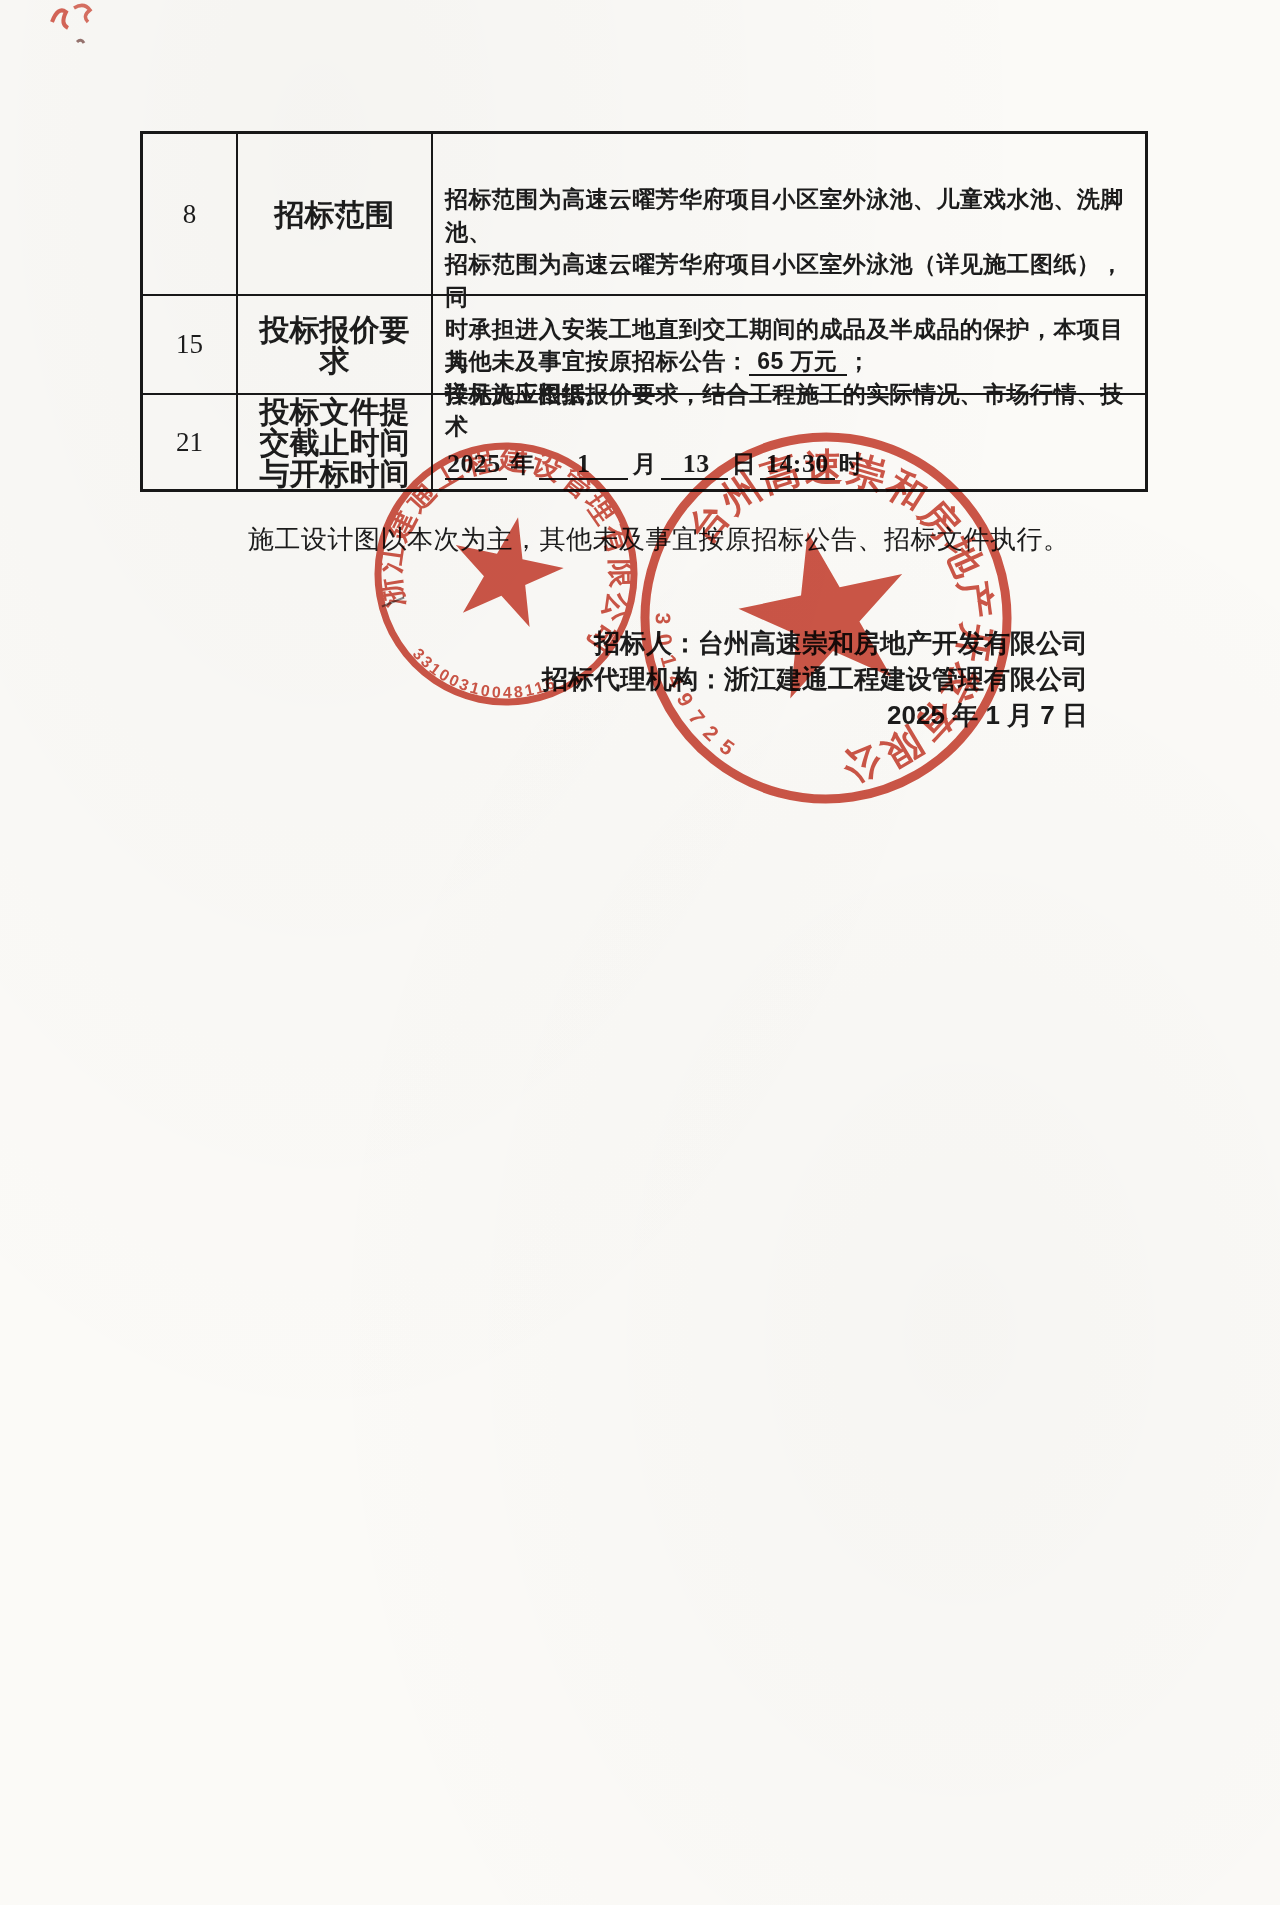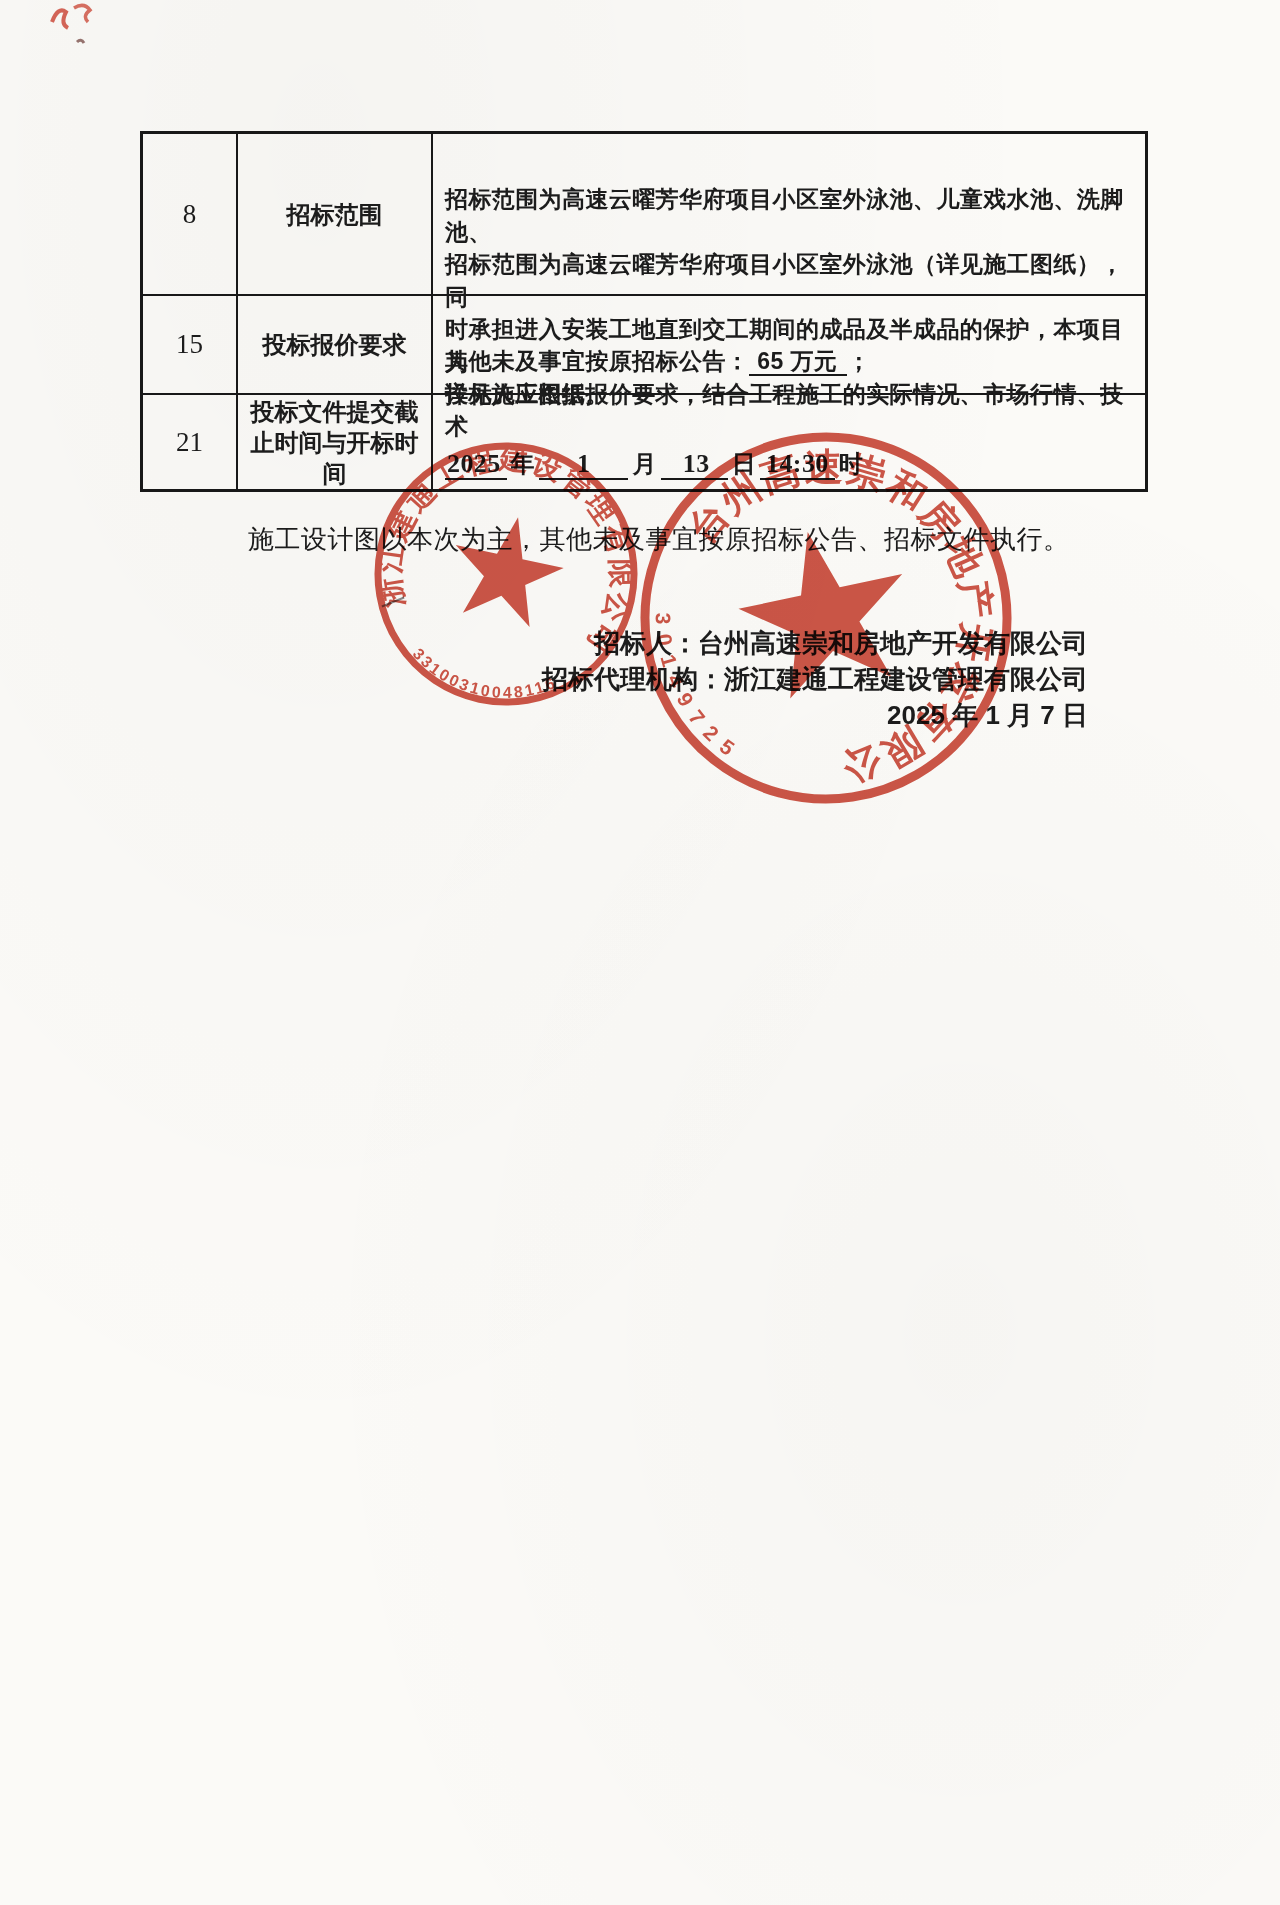--- a/index.html
+++ b/index.html
@@ -22,21 +22,21 @@
   .r8{height:160px;}
   .r15{height:99px;}
   .r21{height:96px;}
   .c-num{
     width:95px;flex:0 0 95px;display:flex;align-items:center;justify-content:center;
     font-family:"Liberation Serif",serif;font-size:27px;font-weight:400;
     border-right:2.5px solid #181818;box-sizing:border-box;
   }
   .c-label{
     width:195px;flex:0 0 195px;display:flex;align-items:center;justify-content:center;
-    text-align:center;font-size:24px;font-weight:700;line-height:31px;
+    text-align:center;font-size:30px;font-weight:700;line-height:31px;
     border-right:2.5px solid #181818;box-sizing:border-box;padding:0 8px;
   }
   .c-content{
     flex:1;box-sizing:border-box;padding:5px 12px;
     font-size:23px;font-weight:700;line-height:32.5px;letter-spacing:.4px;margin-top:44px;
   }
   .c-content.vcenter{display:flex;align-items:center;padding-top:0;padding-bottom:0;text-align:right;}
   .u{border-bottom:2.5px solid #181818;}
   .u-year{padding:0 6px 0 2px;}
   .u-month{padding:0 38px;}

